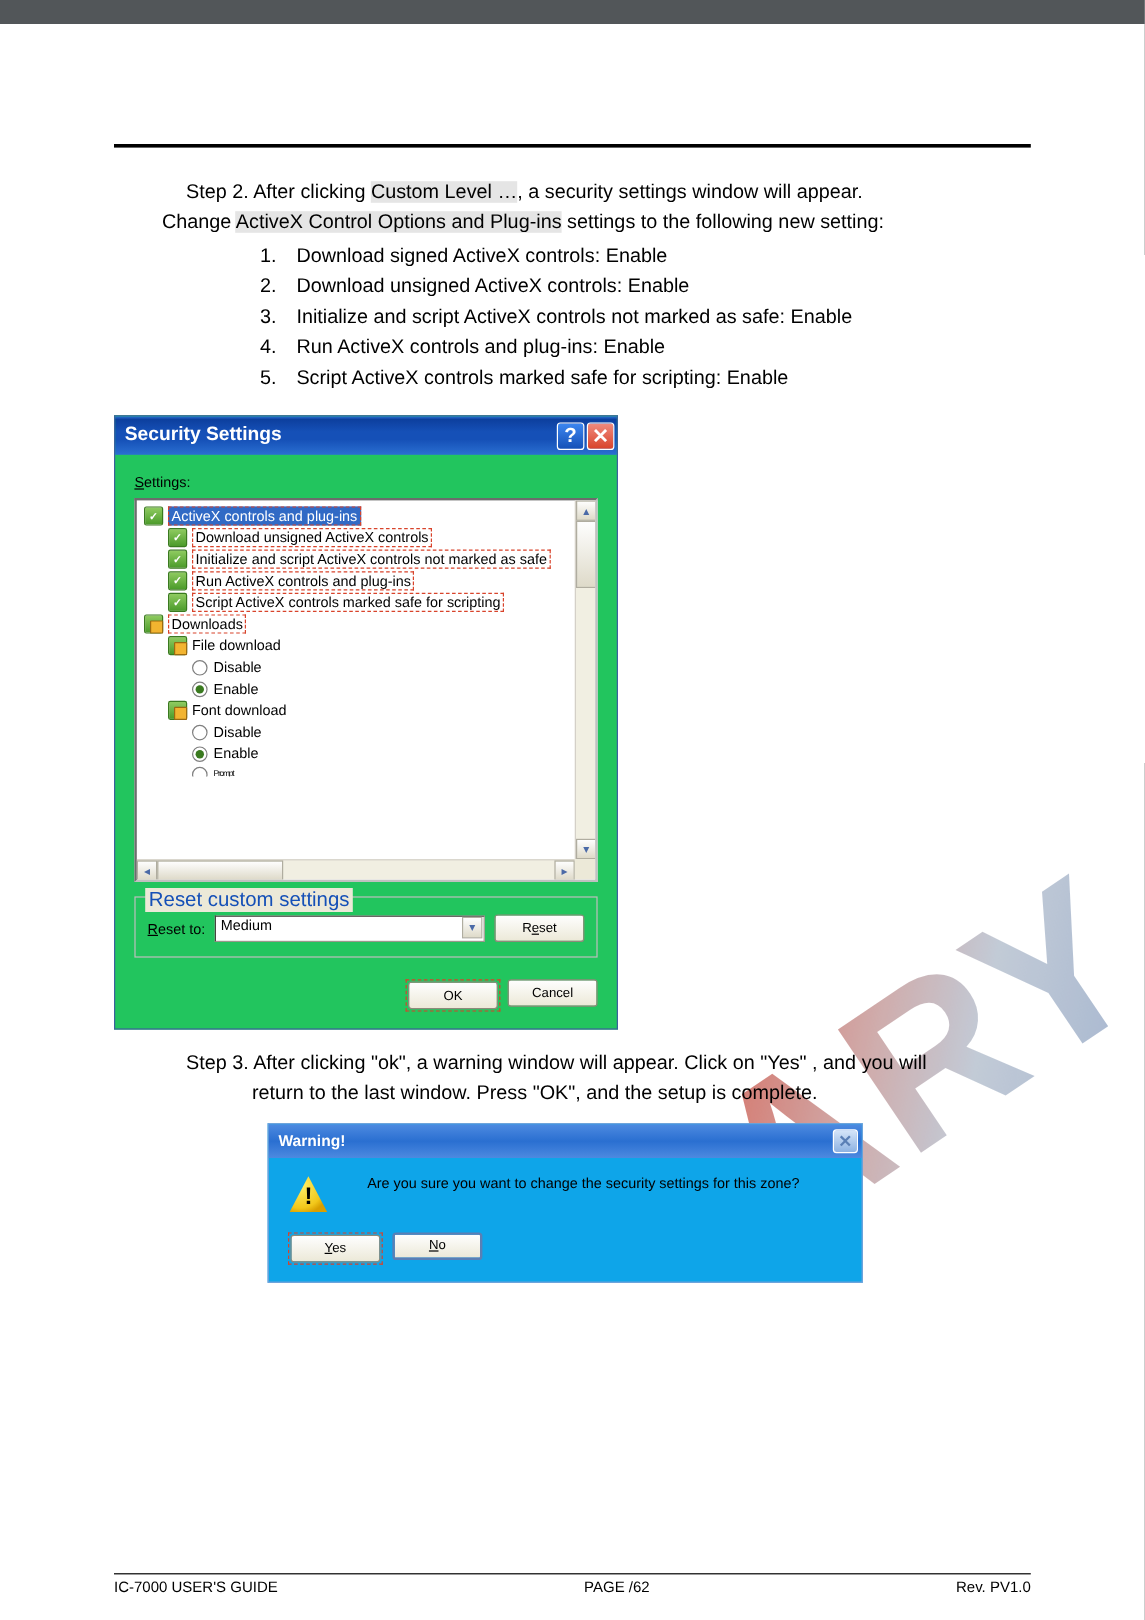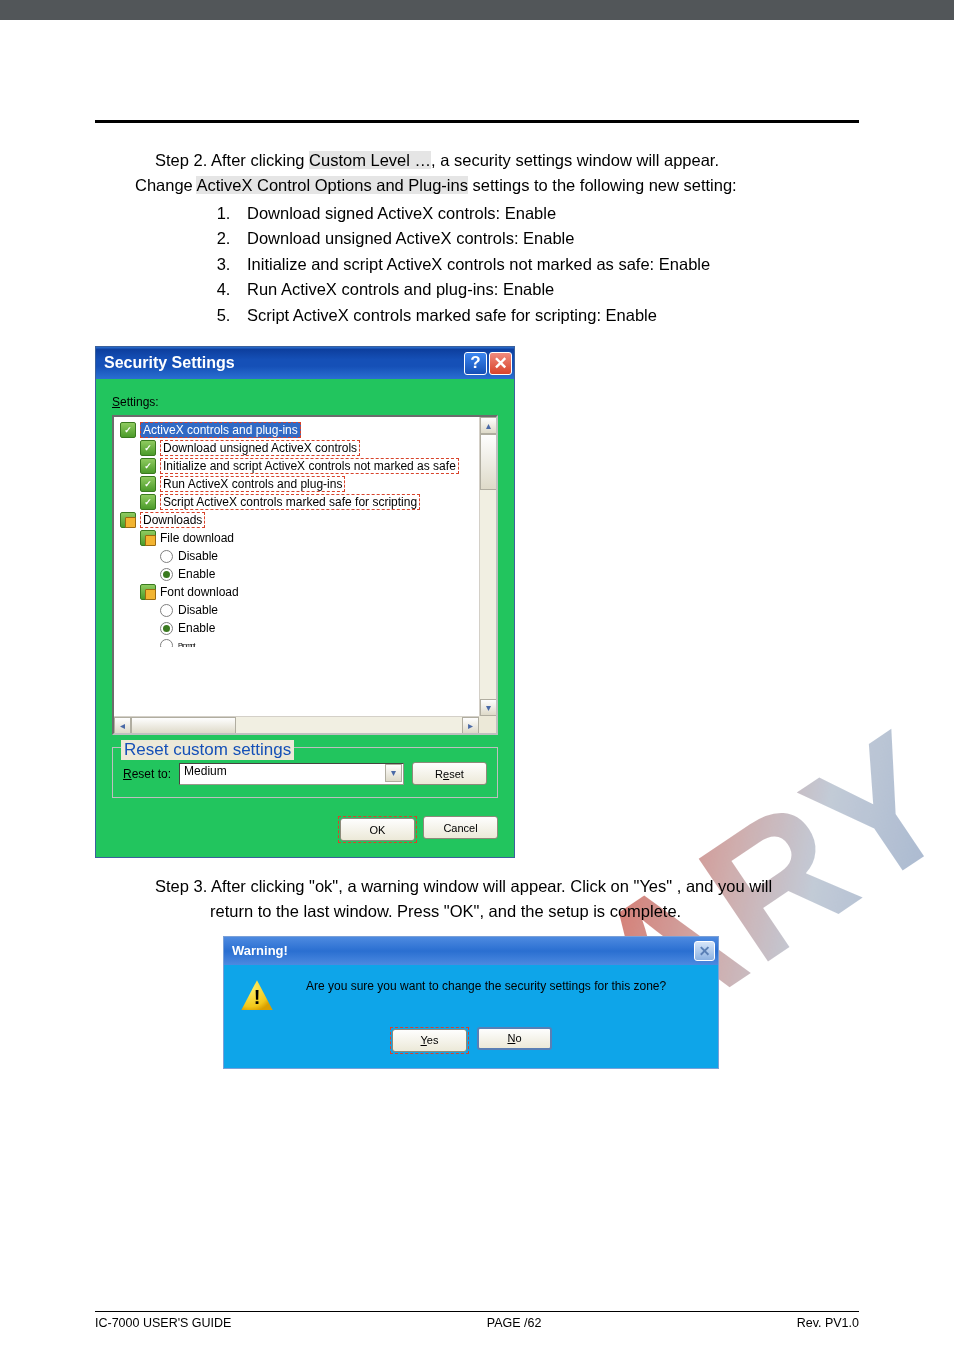--- a/index.html
+++ b/index.html
@@ -335,21 +335,21 @@
     position:absolute;
     left:0; right:0;
     text-align:center;
     top:7px;
     font-weight:bold;
     font-size:20px;
     font-family:Arial;
   }
   .warn-buttons {
     display:flex;
-    justify-content:center;
+    justify-content:flex-start;
     gap:8px;
   }
   .warn-buttons .yes-wrap { border:1.5px dashed #d8432b; padding:1px; }
   .warn-buttons .win-btn .u { text-decoration:underline; }
 
   
   .page-footer {
     position:absolute;
     bottom:40px;
     left:95px;

